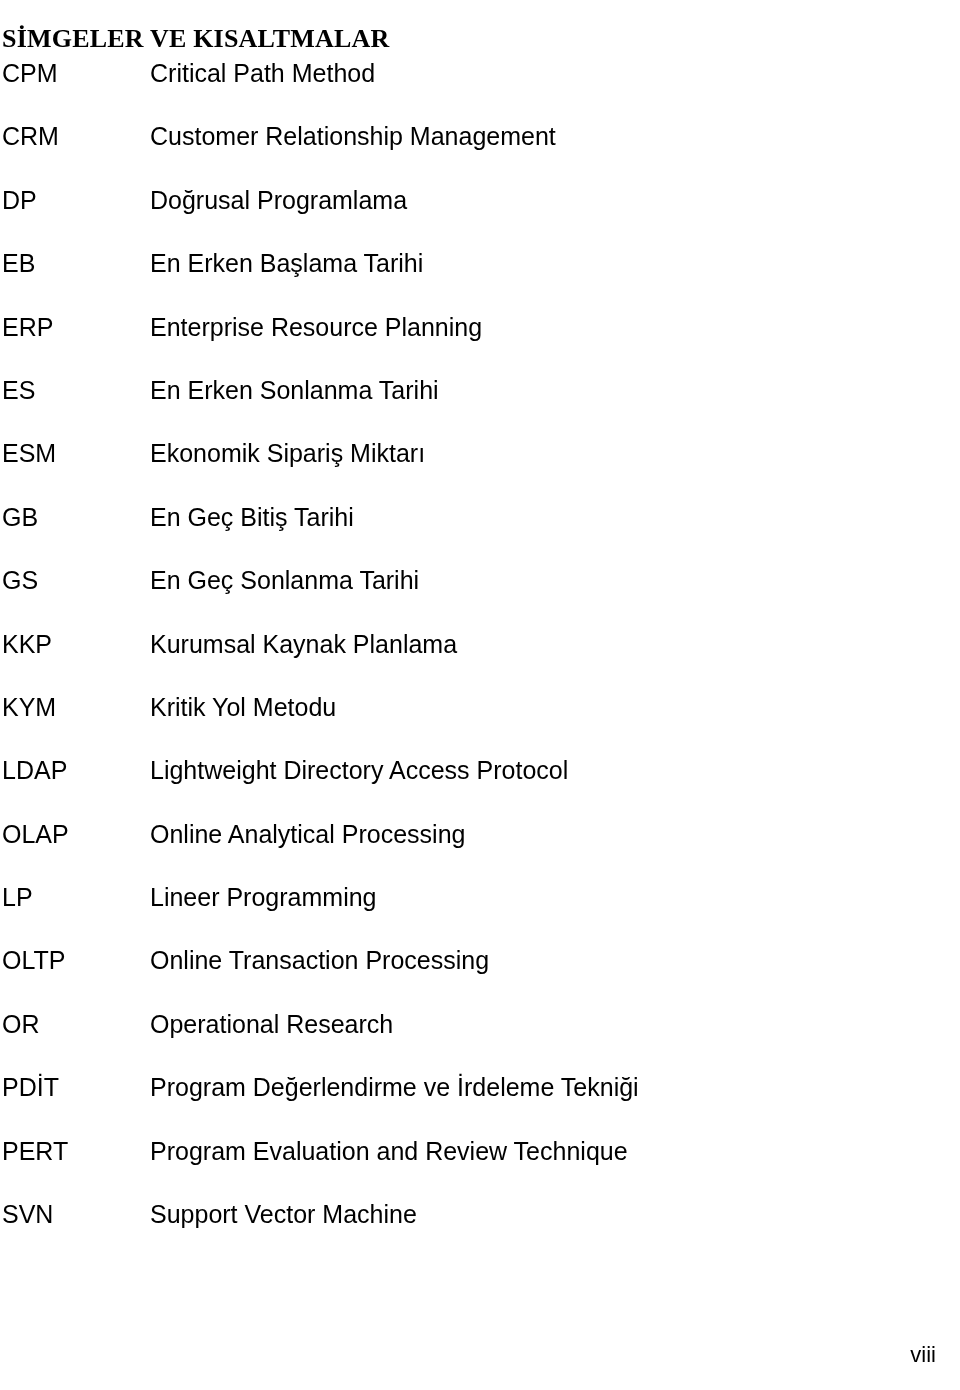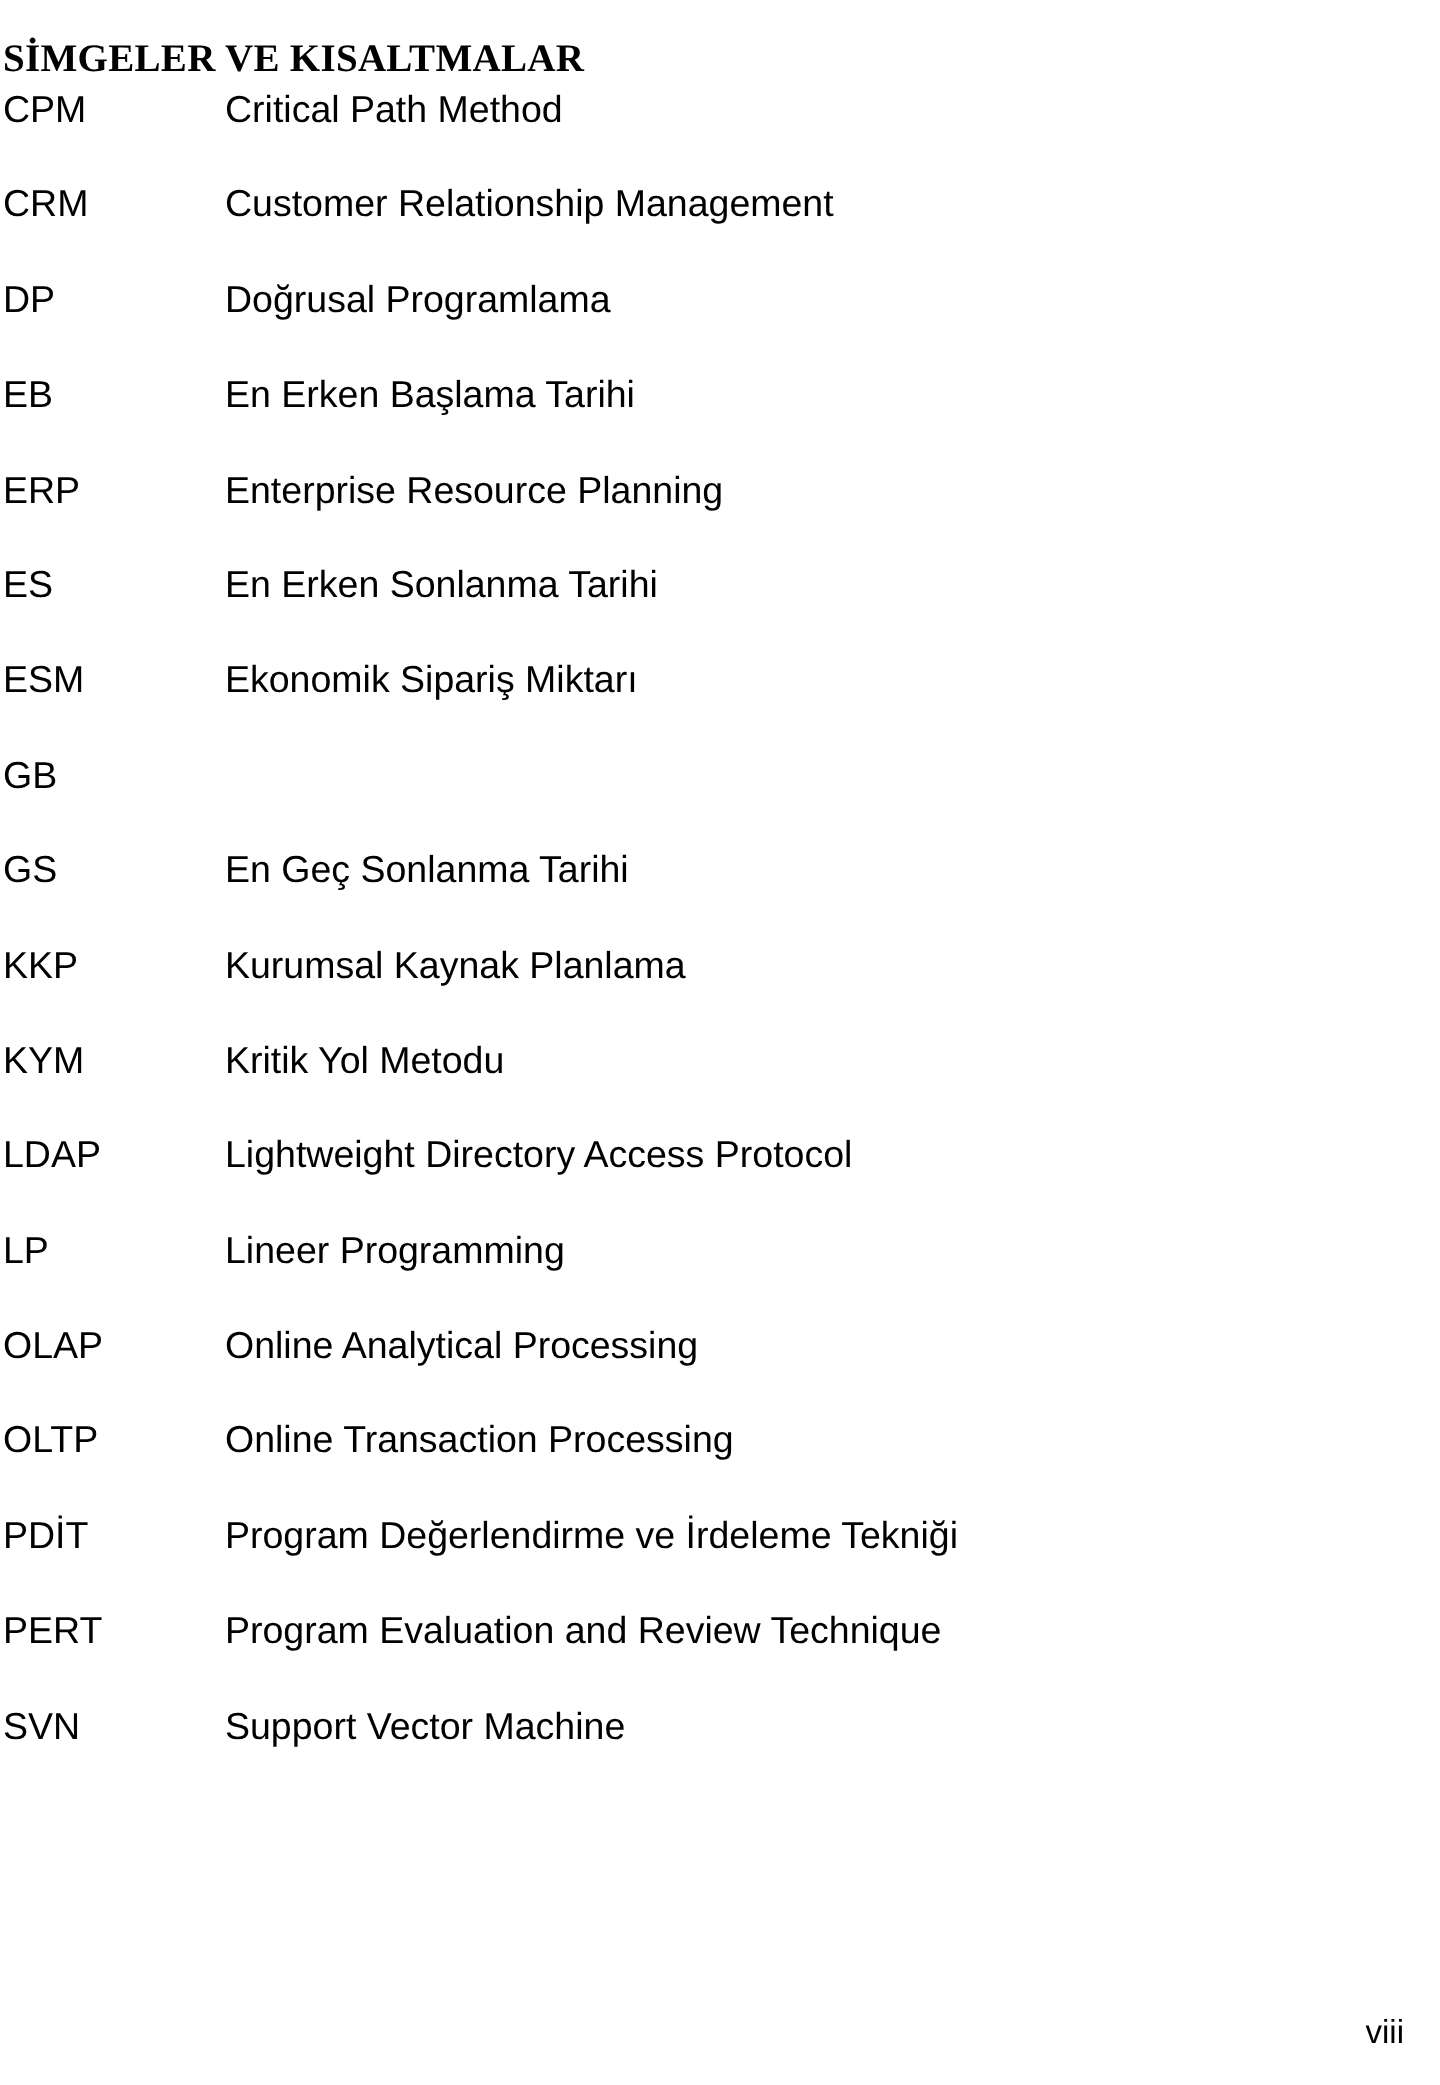--- a/index.html
+++ b/index.html
@@ -101,48 +101,53 @@
       <div class="abbrev-row">
         <div class="abbrev-term">ES</div>
         <div class="abbrev-def">En Erken Sonlanma Tarihi</div>
       </div>
       <div class="abbrev-row">
         <div class="abbrev-term">ESM</div>
         <div class="abbrev-def">Ekonomik Sipariş Miktarı</div>
       </div>
       <div class="abbrev-row">
         <div class="abbrev-term">GB</div>
+        <div class="abbrev-def">En Geç Bitiş Tarihi</div>
       </div>
       <div class="abbrev-row">
         <div class="abbrev-term">GS</div>
         <div class="abbrev-def">En Geç Sonlanma Tarihi</div>
       </div>
       <div class="abbrev-row">
         <div class="abbrev-term">KKP</div>
         <div class="abbrev-def">Kurumsal Kaynak Planlama</div>
       </div>
       <div class="abbrev-row">
         <div class="abbrev-term">KYM</div>
         <div class="abbrev-def">Kritik Yol Metodu</div>
       </div>
       <div class="abbrev-row">
         <div class="abbrev-term">LDAP</div>
         <div class="abbrev-def">Lightweight Directory Access Protocol</div>
       </div>
       <div class="abbrev-row">
+        <div class="abbrev-term">OLAP</div>
+        <div class="abbrev-def">Online Analytical Processing</div>
+      </div>
+      <div class="abbrev-row">
         <div class="abbrev-term">LP</div>
         <div class="abbrev-def">Lineer Programming</div>
       </div>
       <div class="abbrev-row">
-        <div class="abbrev-term">OLAP</div>
-        <div class="abbrev-def">Online Analytical Processing</div>
+        <div class="abbrev-term">OLTP</div>
+        <div class="abbrev-def">Online Transaction Processing</div>
       </div>
       <div class="abbrev-row">
-        <div class="abbrev-term">OLTP</div>
-        <div class="abbrev-def">Online Transaction Processing</div>
+        <div class="abbrev-term">OR</div>
+        <div class="abbrev-def">Operational Research</div>
       </div>
       <div class="abbrev-row">
         <div class="abbrev-term">PDİT</div>
         <div class="abbrev-def">Program Değerlendirme ve İrdeleme Tekniği</div>
       </div>
       <div class="abbrev-row">
         <div class="abbrev-term">PERT</div>
         <div class="abbrev-def">Program Evaluation and Review Technique</div>
       </div>
       <div class="abbrev-row">

